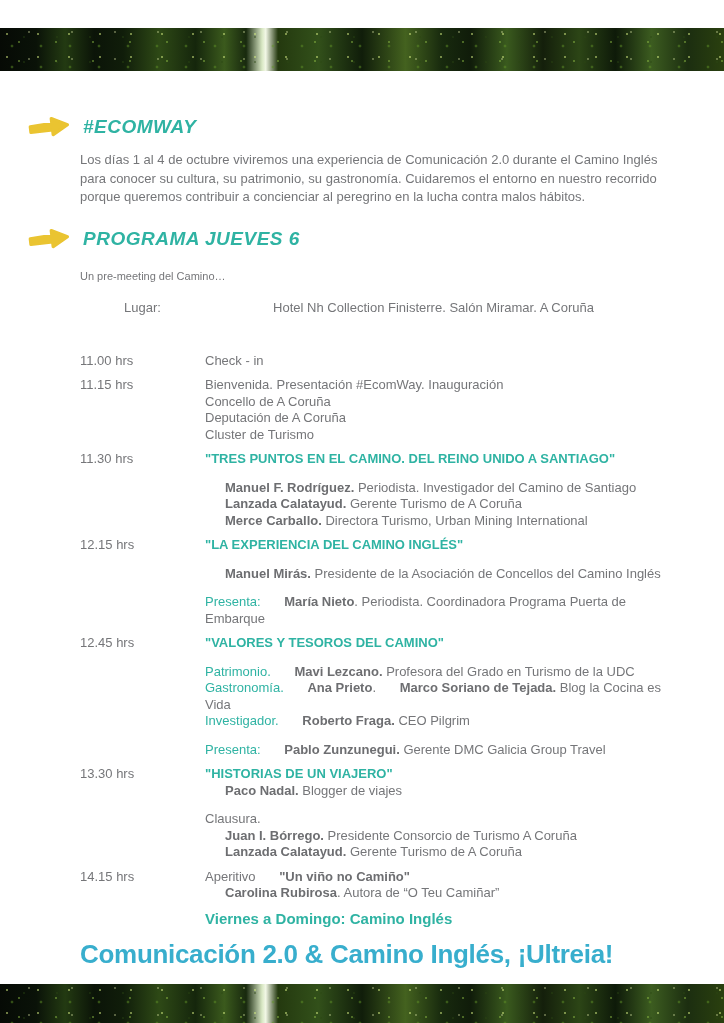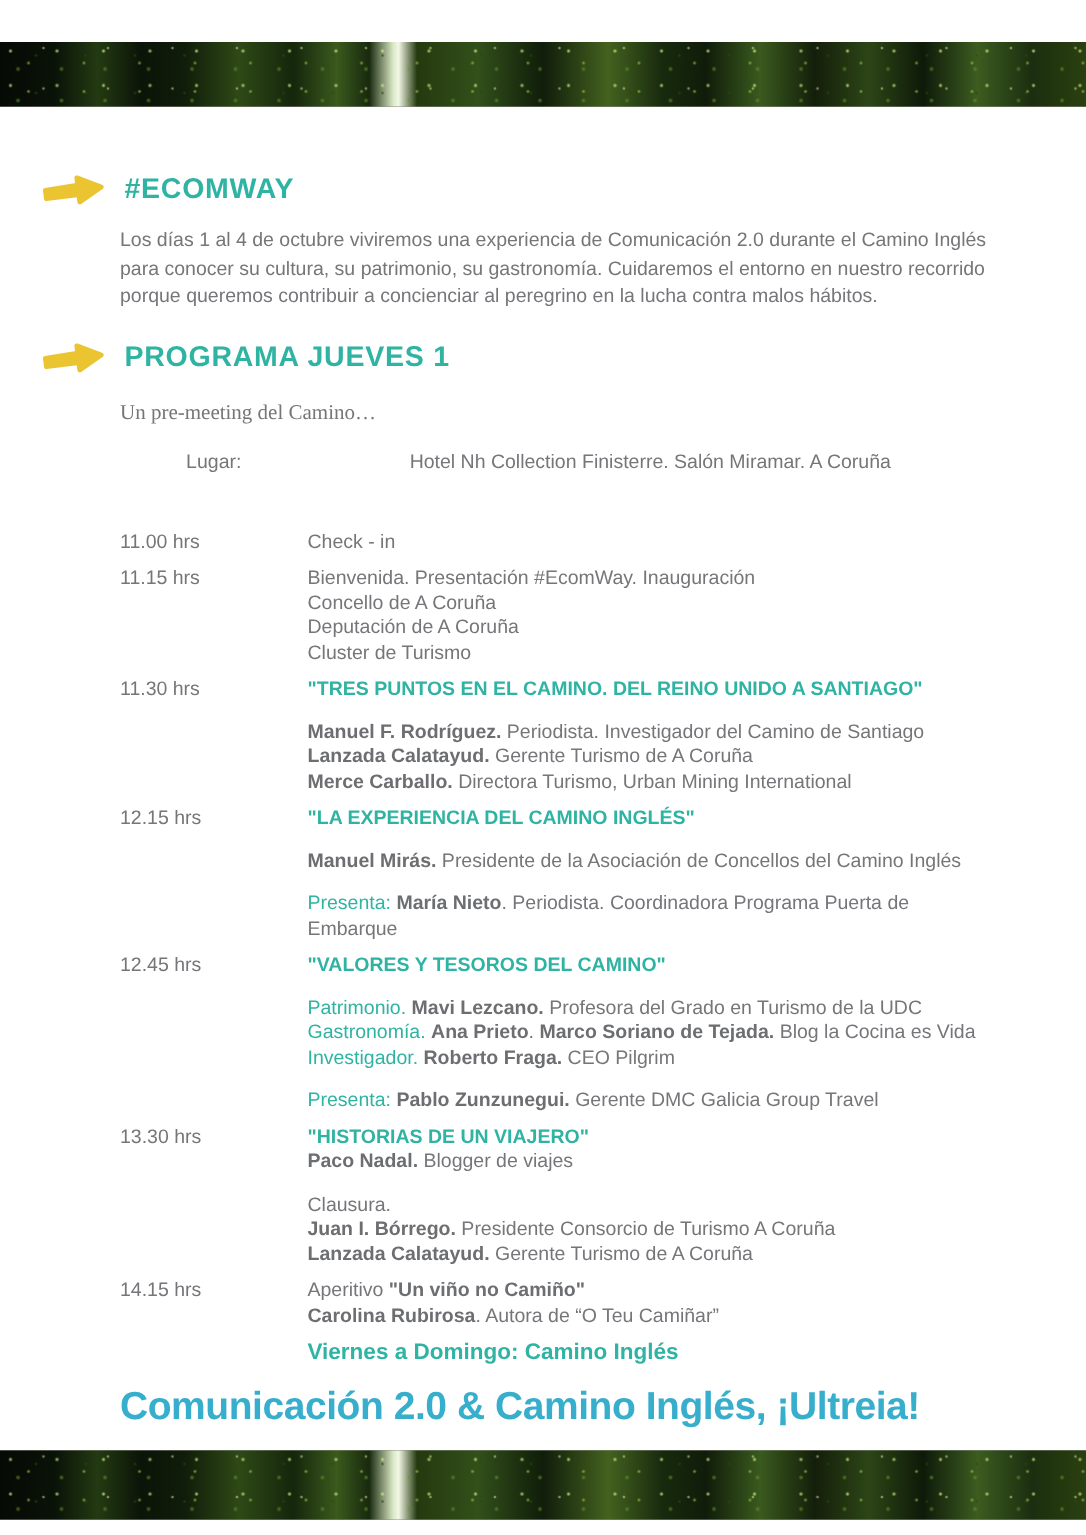--- a/index.html
+++ b/index.html
@@ -35,45 +35,45 @@
         #0e1a09 85%, #3c5c20 90%, #1c2e10 95%, #2a400f 100%);
     background-size: 31px 23px, 37px 19px, 43px 27px, 29px 21px, 33px 25px, 100% 100%;
     background-repeat: repeat, repeat, repeat, repeat, repeat, no-repeat;
   }
   .forest-top{height:43px;margin-top:28px;}
   .forest-bottom{height:46px;margin-top:14px;}
 
   .content{padding:0 62px 0 80px;}
 
   
-  .section-header{display:flex;align-items:center;gap:13px;margin-left:-52px;}
+  .section-header{display:flex;align-items:center;gap:13px;margin-left:-52px;font-style:italic;}
   .section-header.first{margin-top:44px;}
   .section-header.second{margin-top:20px;}
   .arrow{width:42px;height:24px;flex:0 0 auto;transform:rotate(-7deg);}
   .arrow svg{display:block;width:42px;height:24px;}
   h1.section-title{
     color:var(--teal);font-size:19px;font-weight:bold;letter-spacing:.5px;margin:0;line-height:24px;
   }
 
   .intro{font-size:13px;line-height:18.5px;margin:12px 0 0;max-width:592px;}
-  .premeeting{font-size:14px;line-height:16.5px;margin:17px 0 0;font-family:Liberation Serif, serif;}
+  .premeeting{font-size:11px;line-height:16.5px;margin:17px 0 0;}
 
   .loc-row,.sched-row{
     display:grid;grid-template-columns:125px 1fr;
     font-size:13px;line-height:16.5px;
   }
   .loc-row{margin:16px 0 36px;text-align:center;}
   .sched-row{margin-bottom:8px;}
   .time{color:var(--gray);}
   .desc{max-width:470px;}
   .line{min-height:16.5px;}
   .line.blank{min-height:12px;}
 
   .seg-r{color:var(--gray);}
-  .seg-b{color:#6d6e71;font-weight:bold;}
+  .seg-b{color:#6d6e71;font-weight:bold;margin-left:20px;}
   .seg-t{color:var(--teal);}
   .seg-tb{color:var(--teal);font-weight:bold;}
 
   .weekend{color:var(--teal);font-weight:bold;font-size:15px;margin:6px 0 0 125px;line-height:18px;}
   .headline{
     color:var(--cyan);font-weight:bold;font-size:26px;letter-spacing:-0.3px;
     text-align:left;margin:10px 0 0;line-height:32px;
   }
 </style>
 </head>
@@ -95,21 +95,21 @@
     </div>
 
     <p class="intro">Los días 1 al 4 de octubre viviremos una experiencia de Comunicación 2.0 durante el Camino Inglés para conocer su cultura, su patrimonio, su gastronomía. Cuidaremos el entorno en nuestro recorrido porque queremos contribuir a concienciar al peregrino en la lucha contra malos hábitos.</p>
 
     <div class="section-header second">
       <span class="arrow">
         <svg viewBox="0 0 52 26" aria-hidden="true">
           <polygon points="3,10 30,9 30,3 49,13 30,23 30,17 3,17" fill="var(--yellow)" stroke="var(--yellow)" stroke-width="4" stroke-linejoin="round"></polygon>
         </svg>
       </span>
-      <h1 class="section-title">PROGRAMA JUEVES 1</h1>
+      <h1 class="section-title">PROGRAMA JUEVES 6</h1>
     </div>
 
     <p class="premeeting">Un pre-meeting del Camino…</p>
 
     <div class="loc-row">
       <div class="time">Lugar:</div>
       <div class="desc">Hotel Nh Collection Finisterre. Salón Miramar. A Coruña</div>
     </div>
 
     <div id="schedule">

